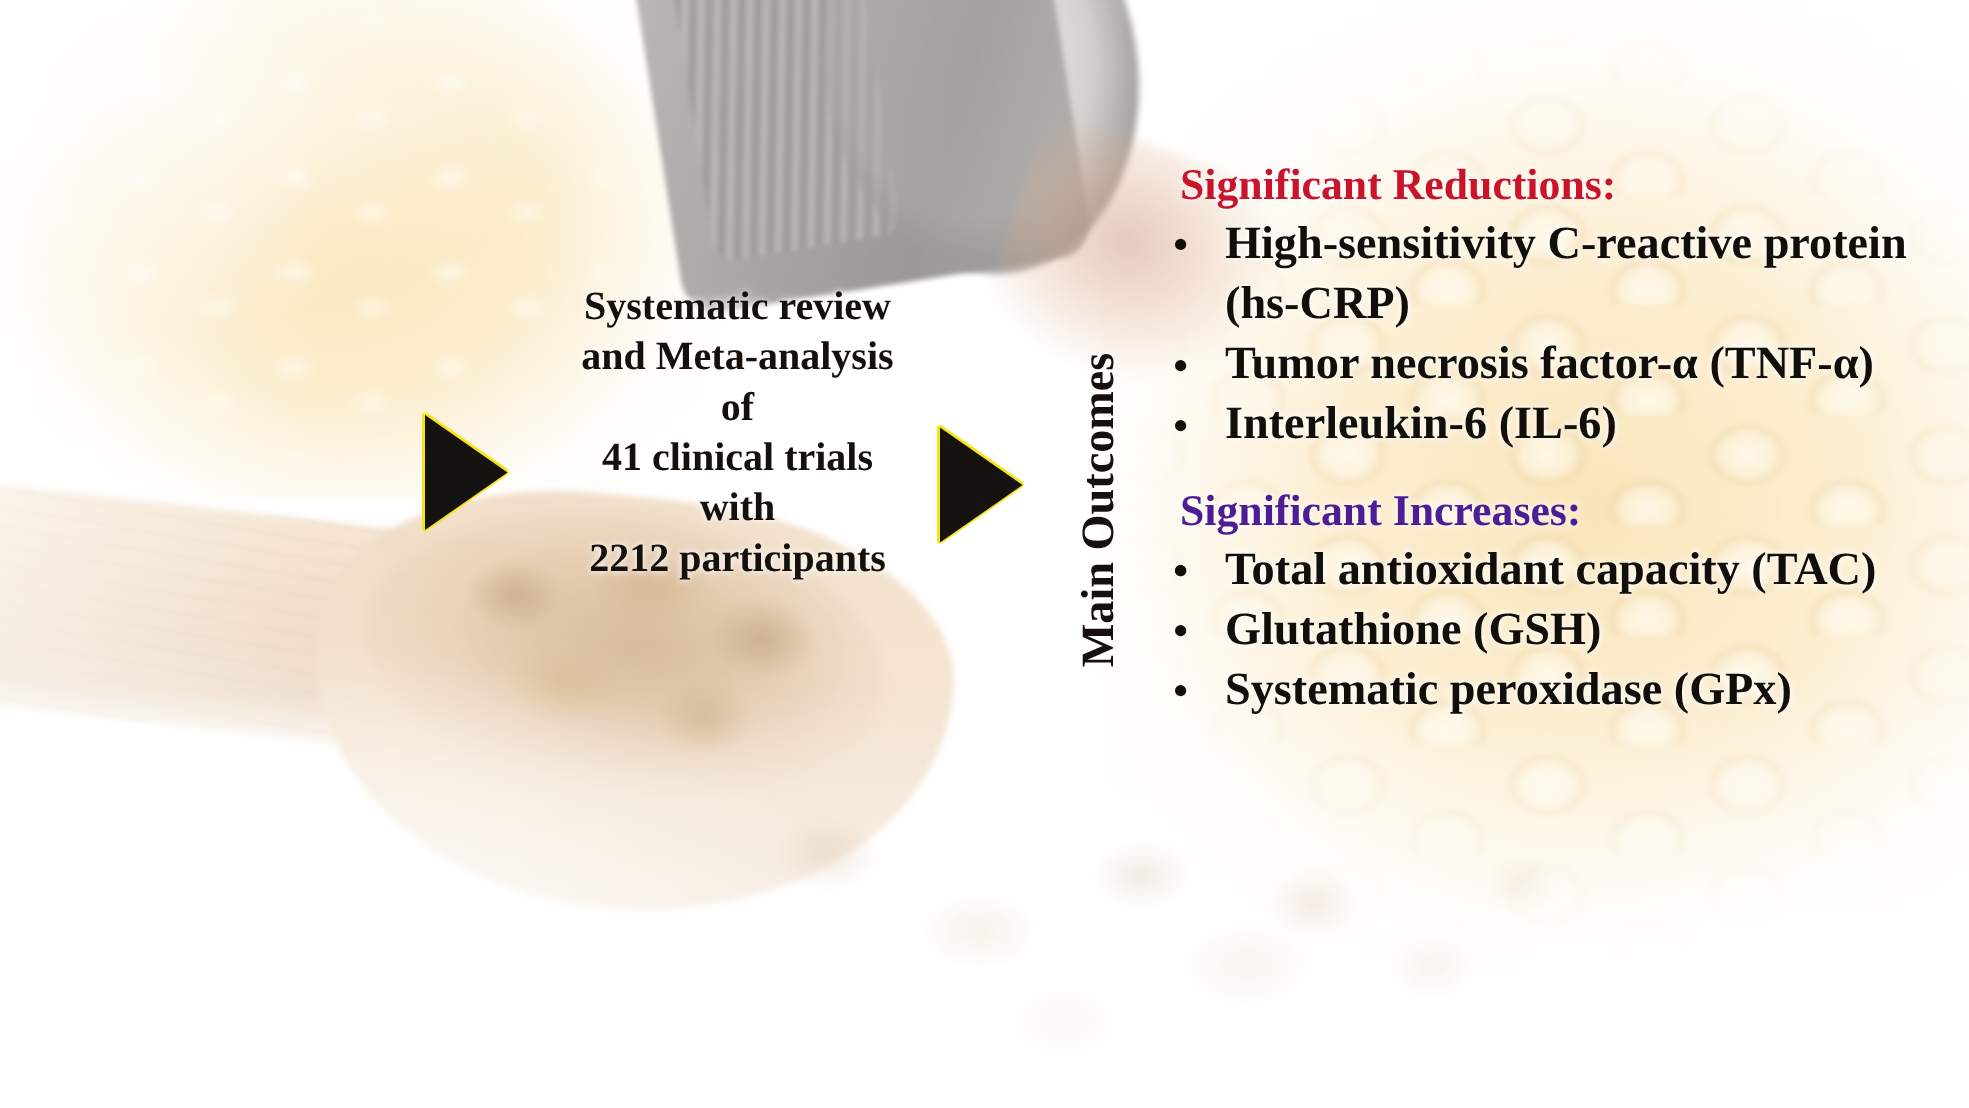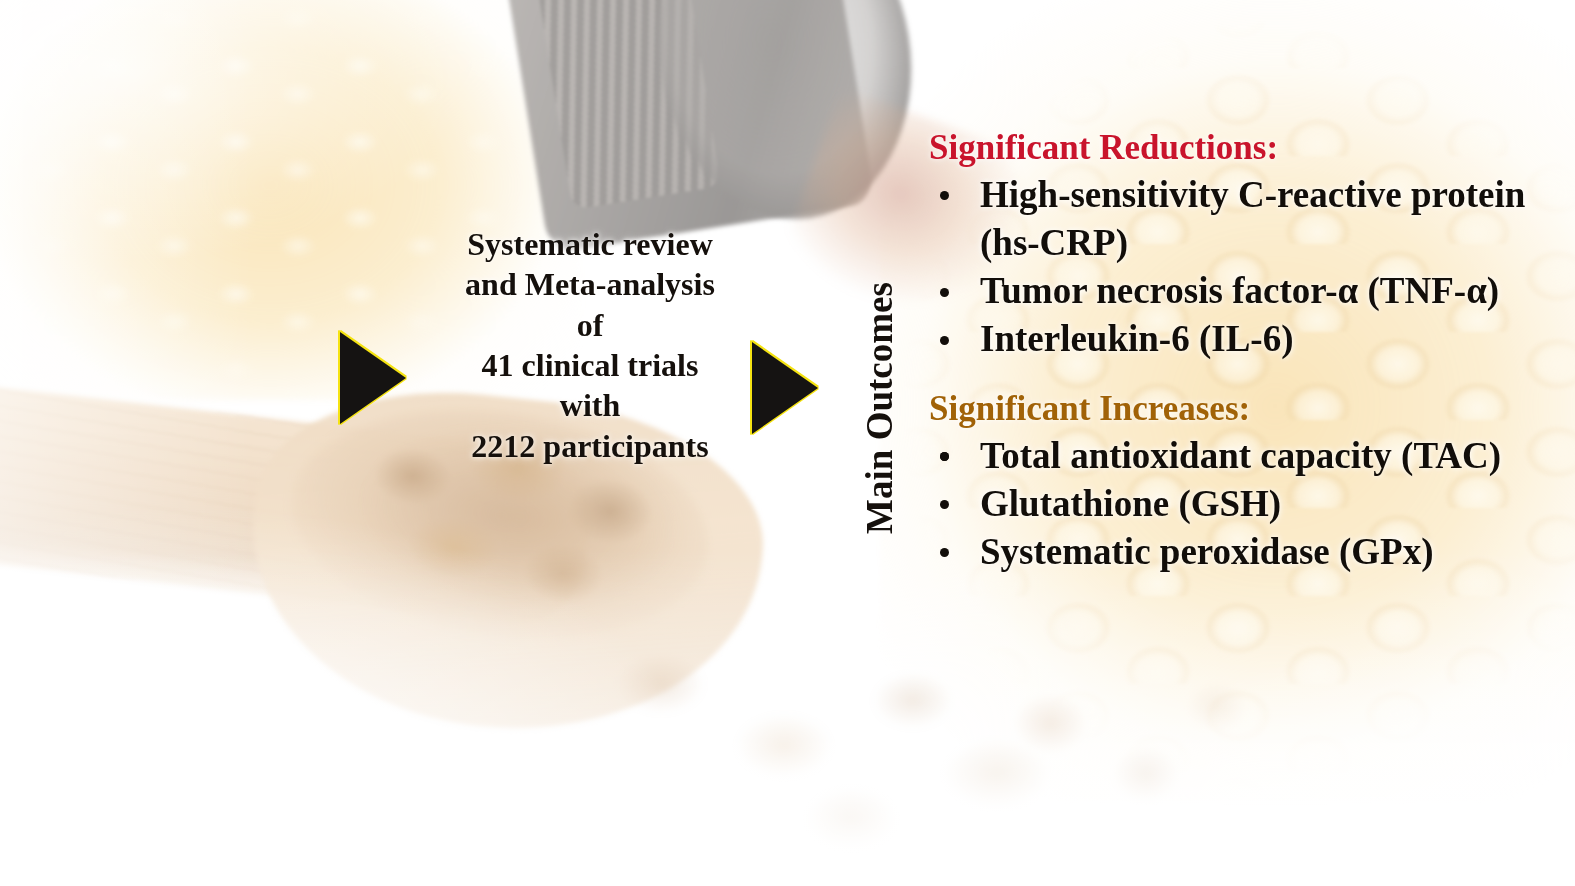--- a/index.html
+++ b/index.html
@@ -218,25 +218,25 @@
     text-shadow: 0 0 5px rgba(255,255,255,0.85), 0 0 10px rgba(255,255,255,0.65);
   }
 
   #outcomes-panel {
     left: 928px; top: 128px; width: 645px;
   }
   .outcome-heading {
     font-weight: bold;
     font-size: 35px;
     line-height: 1.16;
-    margin: 0 0 2px 1px;
+    margin: 0 0 2px 16px;
     text-shadow: 0 0 5px rgba(255,255,255,0.80), 0 0 10px rgba(255,255,255,0.6);
   }
   #heading-reductions { color: #c9142c; }
-  #heading-increases  { color: #a16207; }
+  #heading-increases  { color: #4c1d95; }
 
   .outcome-list {
     list-style: none;
     margin: 0;
     padding: 0;
   }
   .outcome-item {
     position: relative;
     padding-left: 52px;
     font-weight: bold;

